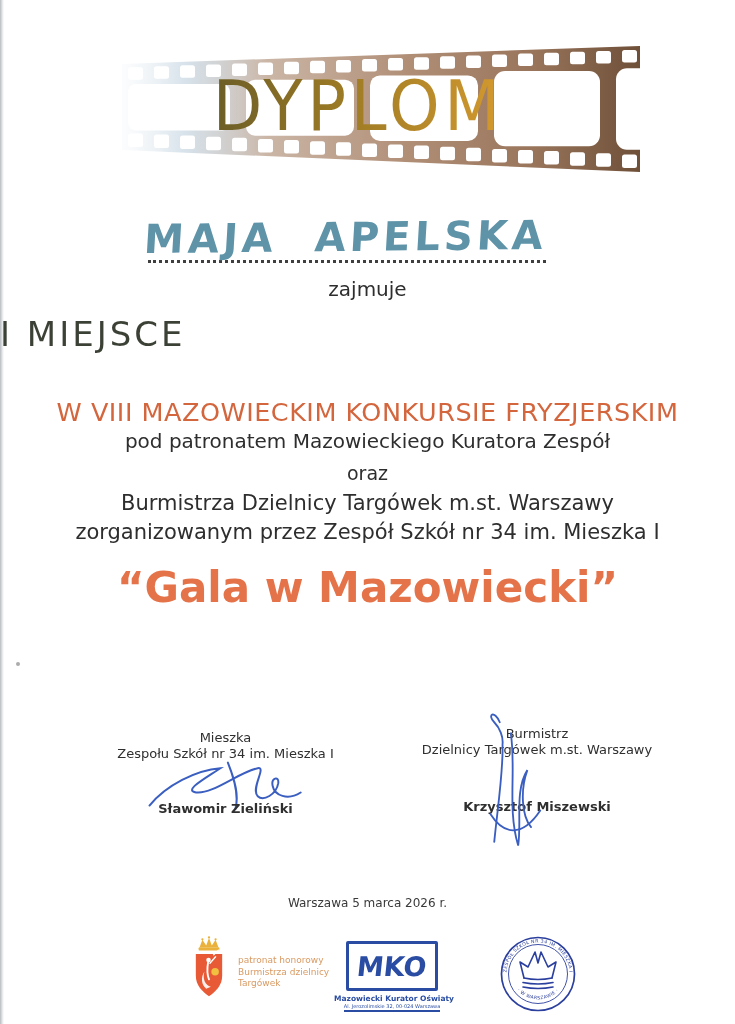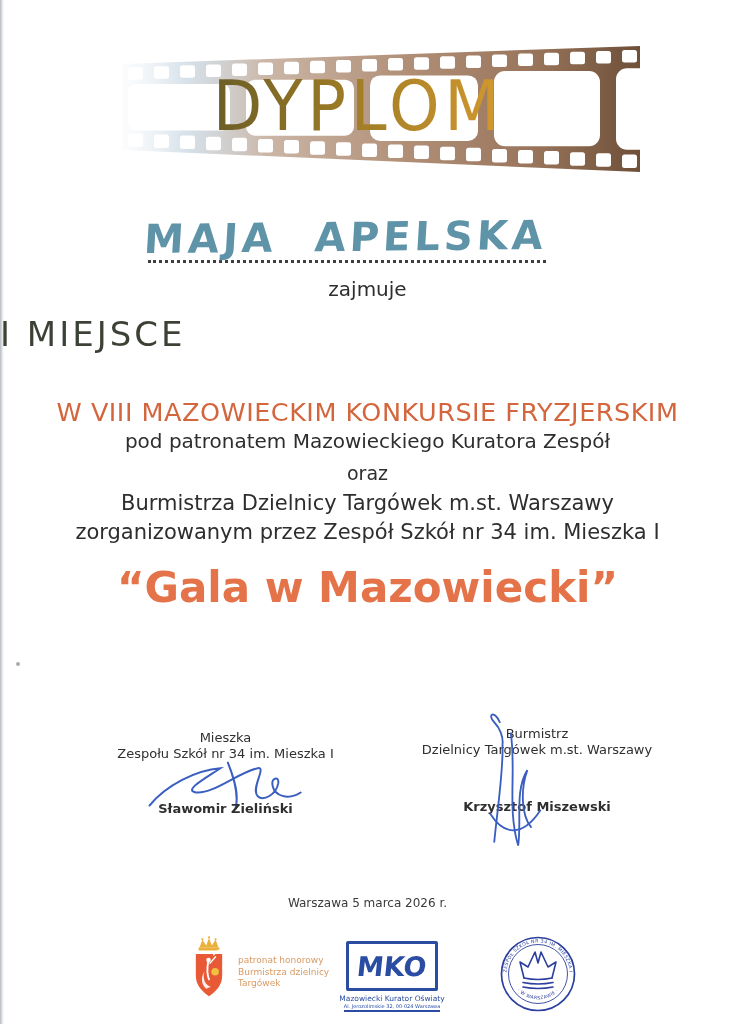--- a/index.html
+++ b/index.html
@@ -55,21 +55,21 @@
   .sig-right .sig-name{margin-top:42px;}
   .sig-scribble-right{position:absolute;left:62px;top:-28px;pointer-events:none;z-index:2;}
   .dateline{position:absolute;left:0;right:0;top:896px;text-align:center;font-size:12px;color:#3a3a3a;}
   
   .crest-logo{position:absolute;left:190px;top:936px;display:flex;}
   .crest-text{margin-left:10px;margin-top:19px;font-size:9px;line-height:11.5px;color:#d99a62;text-align:left;}
   .mko-logo{position:absolute;left:334px;top:941px;width:116px;text-align:center;}
   .mko-box{width:86px;height:44px;margin:0 auto;border:3px solid #2a4da3;border-radius:2px;
     display:flex;align-items:center;justify-content:center;background:#fff;}
   .mko-acronym{font-size:27px;font-weight:700;color:#2a4da3;transform:skewX(-6deg);letter-spacing:0;}
-  .mko-caption{margin-top:3px;font-size:7.5px;font-weight:400;color:#2a4da3;white-space:nowrap;}
+  .mko-caption{margin-top:3px;font-size:7.5px;font-weight:700;color:#2a4da3;white-space:nowrap;}
   .mko-address{font-size:5px;color:#2a4da3;white-space:nowrap;}
   .mko-bar{height:2px;background:#2a4da3;width:96px;margin:1px auto 0 auto;}
   .seal-logo{position:absolute;left:497px;top:934px;}
 </style>
 </head>
 <body>
 
 <div class="page">
 
   <div class="scan-edge-left"></div>

